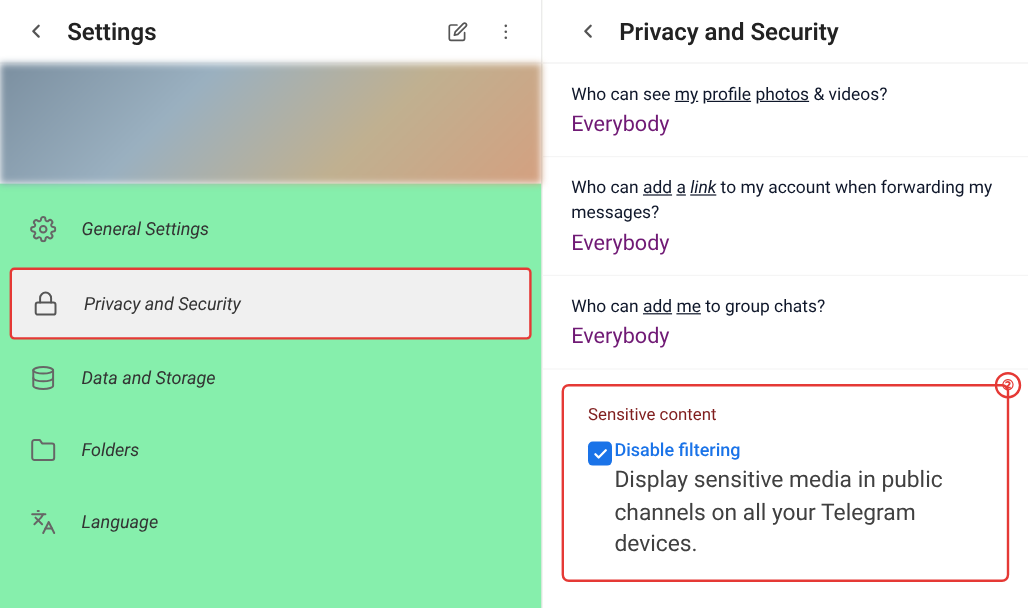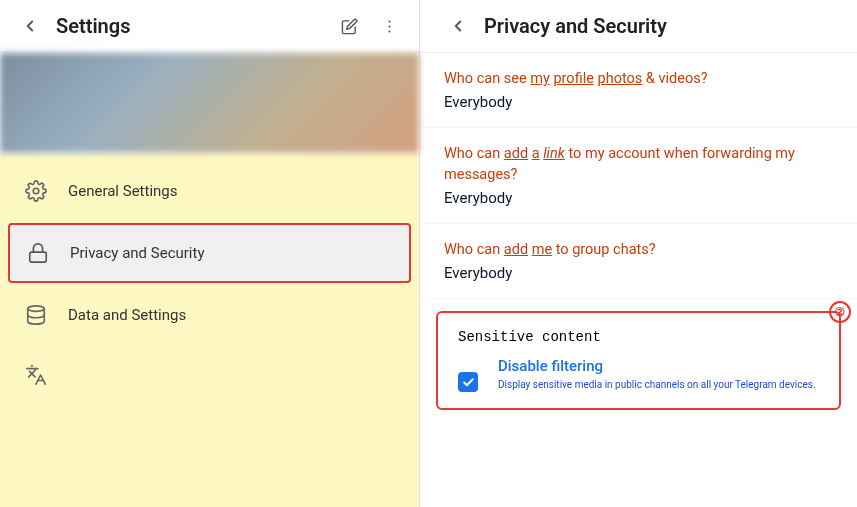--- a/index.html
+++ b/index.html
@@ -7,21 +7,21 @@
       font-family: -apple-system, BlinkMacSystemFont, 'Segoe UI', Roboto, sans-serif;
       display: flex;
       width: 857px;
       height: 507px;
       background: #c8d5b9;
       overflow: hidden;
     }
 
     
     .left-panel {
-      width: 420px;
+      width: 452px;
       background: #fff;
       display: flex;
       flex-direction: column;
       border-right: 1px solid #e0e0e0;
       flex-shrink: 0;
     }
 
     .left-header {
       display: flex;
       align-items: center;
@@ -67,22 +67,23 @@
       height: 100px;
       background: linear-gradient(135deg, #7b8fa0, #9ab0c0, #c0b090, #d4a080);
       position: relative;
       overflow: hidden;
       filter: blur(3px);
     }
 
     
     .menu-list {
       flex: 1;
-      background: #fef9c3;
+      background: #86efac;
       padding: 8px 0;
+      font-style: italic;
     }
 
     .menu-item {
       display: flex;
       align-items: center;
       padding: 14px 20px;
       cursor: pointer;
       position: relative;
       background: transparent;
     }
@@ -140,55 +141,54 @@
       flex: 1;
     }
 
     .privacy-item {
       padding: 16px 24px;
       border-bottom: 1px solid #f5f5f5;
     }
 
     .privacy-question {
       font-size: 14.5px;
-      color: #c2410c;
+      color: #0f172a;
       margin-bottom: 4px;
       line-height: 1.4;
     }
 
     .privacy-question span {
       text-decoration: underline;
     }
 
     .privacy-value {
-      font-size: 15px;
-      color: #0f172a;
+      font-size: 18px;
+      color: #701a75;
     }
 
     
     .sensitive-box {
       margin: 12px 16px;
       border: 2px solid #e53935;
       border-radius: 6px;
       padding: 16px 20px;
       background: #fff;
       position: relative;
     }
 
     .sensitive-title {
       font-size: 14px;
-      color: #000000;
+      color: #7f1d1d;
       margin-bottom: 12px;
-      font-family: Liberation Mono, monospace;
     }
 
     .sensitive-row {
       display: flex;
-      align-items: flex-end;
-      gap: 20px;
+      align-items: flex-start;
+      gap: 2px;
     }
 
     .checkbox-blue {
       width: 20px;
       height: 20px;
       background: #1a73e8;
       border-radius: 4px;
       display: flex;
       align-items: center;
       justify-content: center;
@@ -204,22 +204,22 @@
     .sensitive-text-wrap {}
 
     .sensitive-option-label {
       font-size: 15px;
       color: #1a73e8;
       font-weight: 500;
       margin-bottom: 3px;
     }
 
     .sensitive-desc {
-      font-size: 10px;
-      color: #1d4ed8;
+      font-size: 19px;
+      color: #404040;
       line-height: 1.4;
     }
 
     
     .annotation-badge {
       width: 22px;
       height: 22px;
       border-radius: 50%;
       border: 2px solid #e53935;
       color: #e53935;
@@ -291,35 +291,44 @@
     </div>
 
     <div class="menu-item">
       <div class="menu-icon">
         <svg width="22" height="22" viewBox="0 0 24 24" fill="none" stroke="#666" stroke-width="1.8" stroke-linecap="round" stroke-linejoin="round">
           <ellipse cx="12" cy="5" rx="9" ry="3"></ellipse>
           <path d="M21 12c0 1.66-4 3-9 3s-9-1.34-9-3"></path>
           <path d="M3 5v14c0 1.66 4 3 9 3s9-1.34 9-3V5"></path>
         </svg>
       </div>
-      <span class="menu-label">Data and Settings</span>
-    </div>
-
+      <span class="menu-label">Data and Storage</span>
+    </div>
+
+    <div class="menu-item">
+      <div class="menu-icon">
+        <svg width="22" height="22" viewBox="0 0 24 24" fill="none" stroke="#666" stroke-width="1.8" stroke-linecap="round" stroke-linejoin="round">
+          <path d="M22 19a2 2 0 0 1-2 2H4a2 2 0 0 1-2-2V5a2 2 0 0 1 2-2h5l2 3h9a2 2 0 0 1 2 2z"></path>
+        </svg>
+      </div>
+      <span class="menu-label">Folders</span>
+    </div>
 
     <div class="menu-item">
       <div class="menu-icon">
         <svg width="22" height="22" viewBox="0 0 24 24" fill="none" stroke="#666" stroke-width="1.8" stroke-linecap="round" stroke-linejoin="round">
           <path d="M5 8l6 6"></path>
           <path d="M4 14l6-6 2-3"></path>
           <path d="M2 5h12"></path>
           <path d="M7 2h1"></path>
           <path d="M22 22l-5-10-5 10"></path>
           <path d="M14 18h6"></path>
         </svg>
       </div>
+      <span class="menu-label">Language</span>
     </div>
 
   </div>
 </div>
 
 <div class="right-panel">
 
   <div class="right-header">
     <div class="icon-btn">
       <svg width="18" height="18" viewBox="0 0 24 24" fill="none" stroke="#555" stroke-width="2.5" stroke-linecap="round" stroke-linejoin="round">

